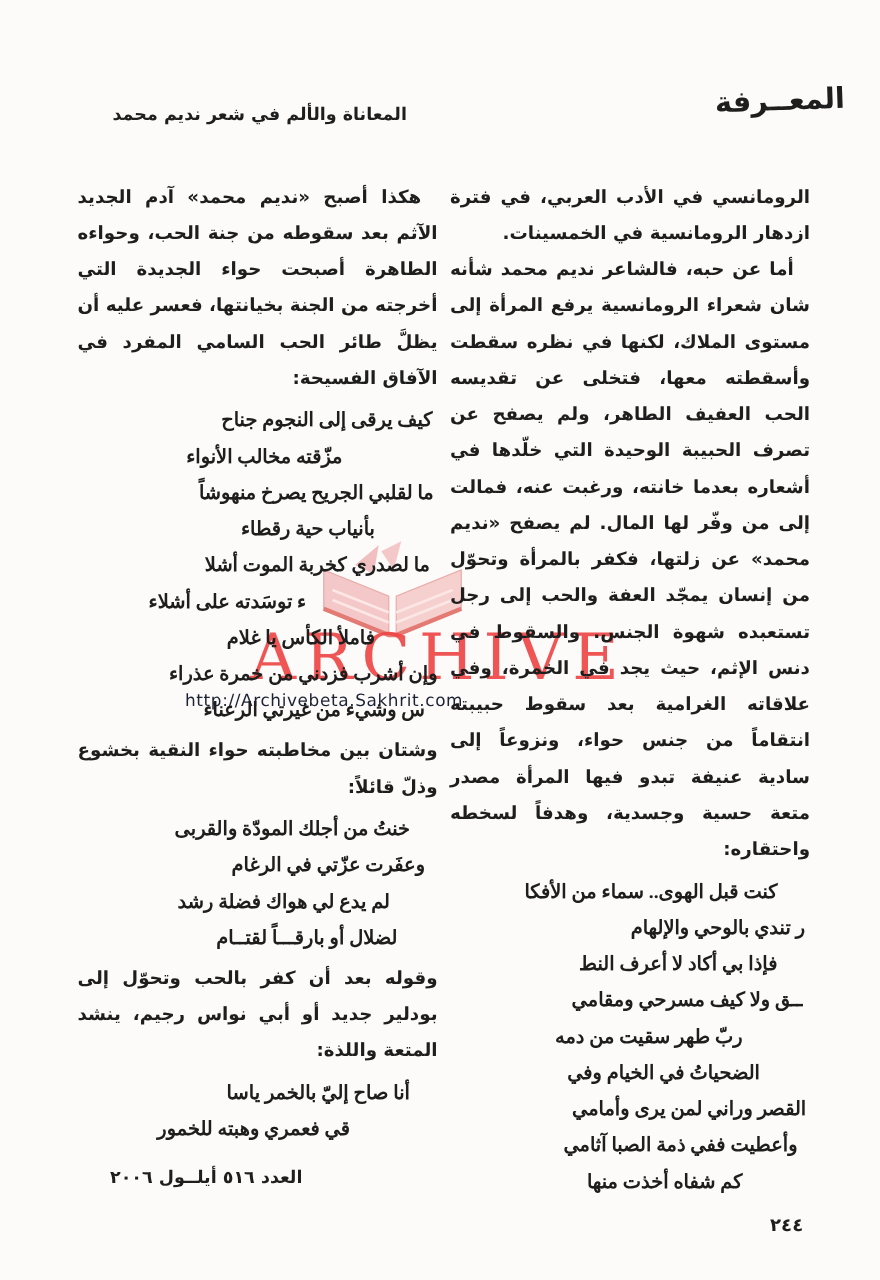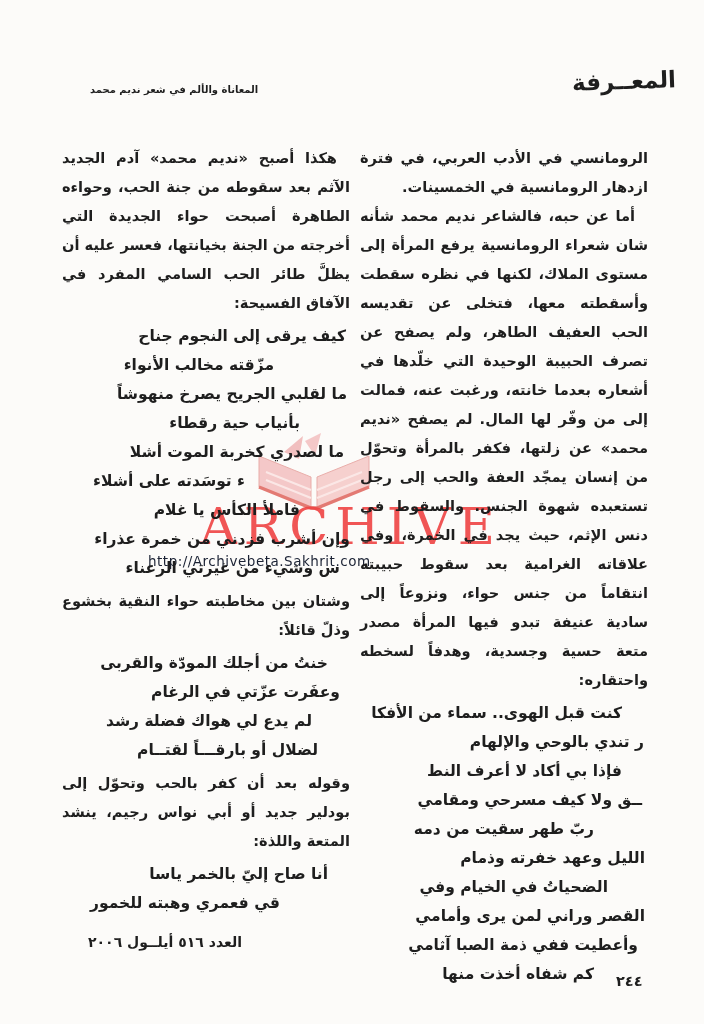--- a/index.html
+++ b/index.html
@@ -9,21 +9,21 @@
     margin:0 auto;
     background:#fcfbf9;
     overflow:hidden;
     font-family:"DejaVu Sans",sans-serif;
     color:#1e1e1e;
     direction:rtl;
   }
   
   .article-title{
     position:absolute;top:84px;left:90px;
-    font-size:10px;font-weight:bold;letter-spacing:.2px;
+    font-size:14px;font-weight:bold;letter-spacing:.2px;
     white-space:nowrap;
   }
   .magazine-logo{
     position:absolute;top:68px;left:572px;
     font-size:23px;font-weight:bold;
     transform:rotate(-2deg);
     white-space:nowrap;
   }
   
   .watermark{position:absolute;inset:0;pointer-events:none;}
@@ -44,21 +44,21 @@
   
   .col{
     position:absolute;top:143px;width:288px;
     font-size:14.6px;font-weight:bold;line-height:29px;
     text-align:justify;
   }
   .col-right{left:360px;}
   .col-left{left:62px;}
   .col p{margin:0;}
   .col p.indent{text-indent:13px;}
-  .poem{margin:5px 0 3px;}
+  .poem{margin:5px 0 3px;font-family:Liberation Serif, serif;}
   .poem-line{
     display:block;
     font-size:15.5px;font-weight:bold;line-height:29px;
     text-align:right;white-space:nowrap;
   }
   
   .footer-issue{
     position:absolute;top:934px;left:88px;
     font-size:14px;font-weight:bold;white-space:nowrap;
   }
@@ -91,21 +91,20 @@
 
   <div class="col col-right">
     <p>الرومانسي في الأدب العربي، في فترة ازدهار الرومانسية في الخمسينات.</p>
     <p class="indent">أما عن حبه، فالشاعر نديم محمد شأنه شان شعراء الرومانسية يرفع المرأة إلى مستوى الملاك، لكنها في نظره سقطت وأسقطته معها، فتخلى عن تقديسه الحب العفيف الطاهر، ولم يصفح عن تصرف الحبيبة الوحيدة التي خلّدها في أشعاره بعدما خانته، ورغبت عنه، فمالت إلى من وفّر لها المال. لم يصفح «نديم محمد» عن زلتها، فكفر بالمرأة وتحوّل من إنسان يمجّد العفة والحب إلى رجل تستعبده شهوة الجنس. والسقوط في دنس الإثم، حيث يجد في الخمرة، وفي علاقاته الغرامية بعد سقوط حبيبته انتقاماً من جنس حواء، ونزوعاً إلى سادية عنيفة تبدو فيها المرأة مصدر متعة حسية وجسدية، وهدفاً لسخطه واحتقاره:</p>
     <div class="poem">
       <span class="poem-line" style="padding-right:26px">كنت قبل الهوى.. سماء من الأفكا</span>
       <span class="poem-line" style="padding-right:4px">ر تندي بالوحي والإلهام</span>
       <span class="poem-line" style="padding-right:26px">فإذا بي أكاد لا أعرف النط</span>
       <span class="poem-line" style="padding-right:6px">ــق ولا كيف مسرحي ومقامي</span>
       <span class="poem-line" style="padding-right:54px">ربّ طهر سقيت من دمه</span>
-      <span class="poem-line" style="padding-right:3px">الليل وعهد خفرته وذمام</span>
       <span class="poem-line" style="padding-right:40px">الضحياتُ في الخيام وفي</span>
       <span class="poem-line" style="padding-right:3px">القصر وراني لمن يرى وأمامي</span>
       <span class="poem-line" style="padding-right:10px">وأعطيت ففي ذمة الصبا آثامي</span>
       <span class="poem-line" style="padding-right:54px">كم شفاه أخذت منها</span>
     </div>
   </div>
 
   <div class="col col-left">
     <p class="indent">هكذا أصبح «نديم محمد» آدم الجديد الآثم بعد سقوطه من جنة الحب، وحواءه الطاهرة أصبحت حواء الجديدة التي أخرجته من الجنة بخيانتها، فعسر عليه أن يظلَّ طائر الحب السامي المفرد في الآفاق الفسيحة:</p>
     <div class="poem">

